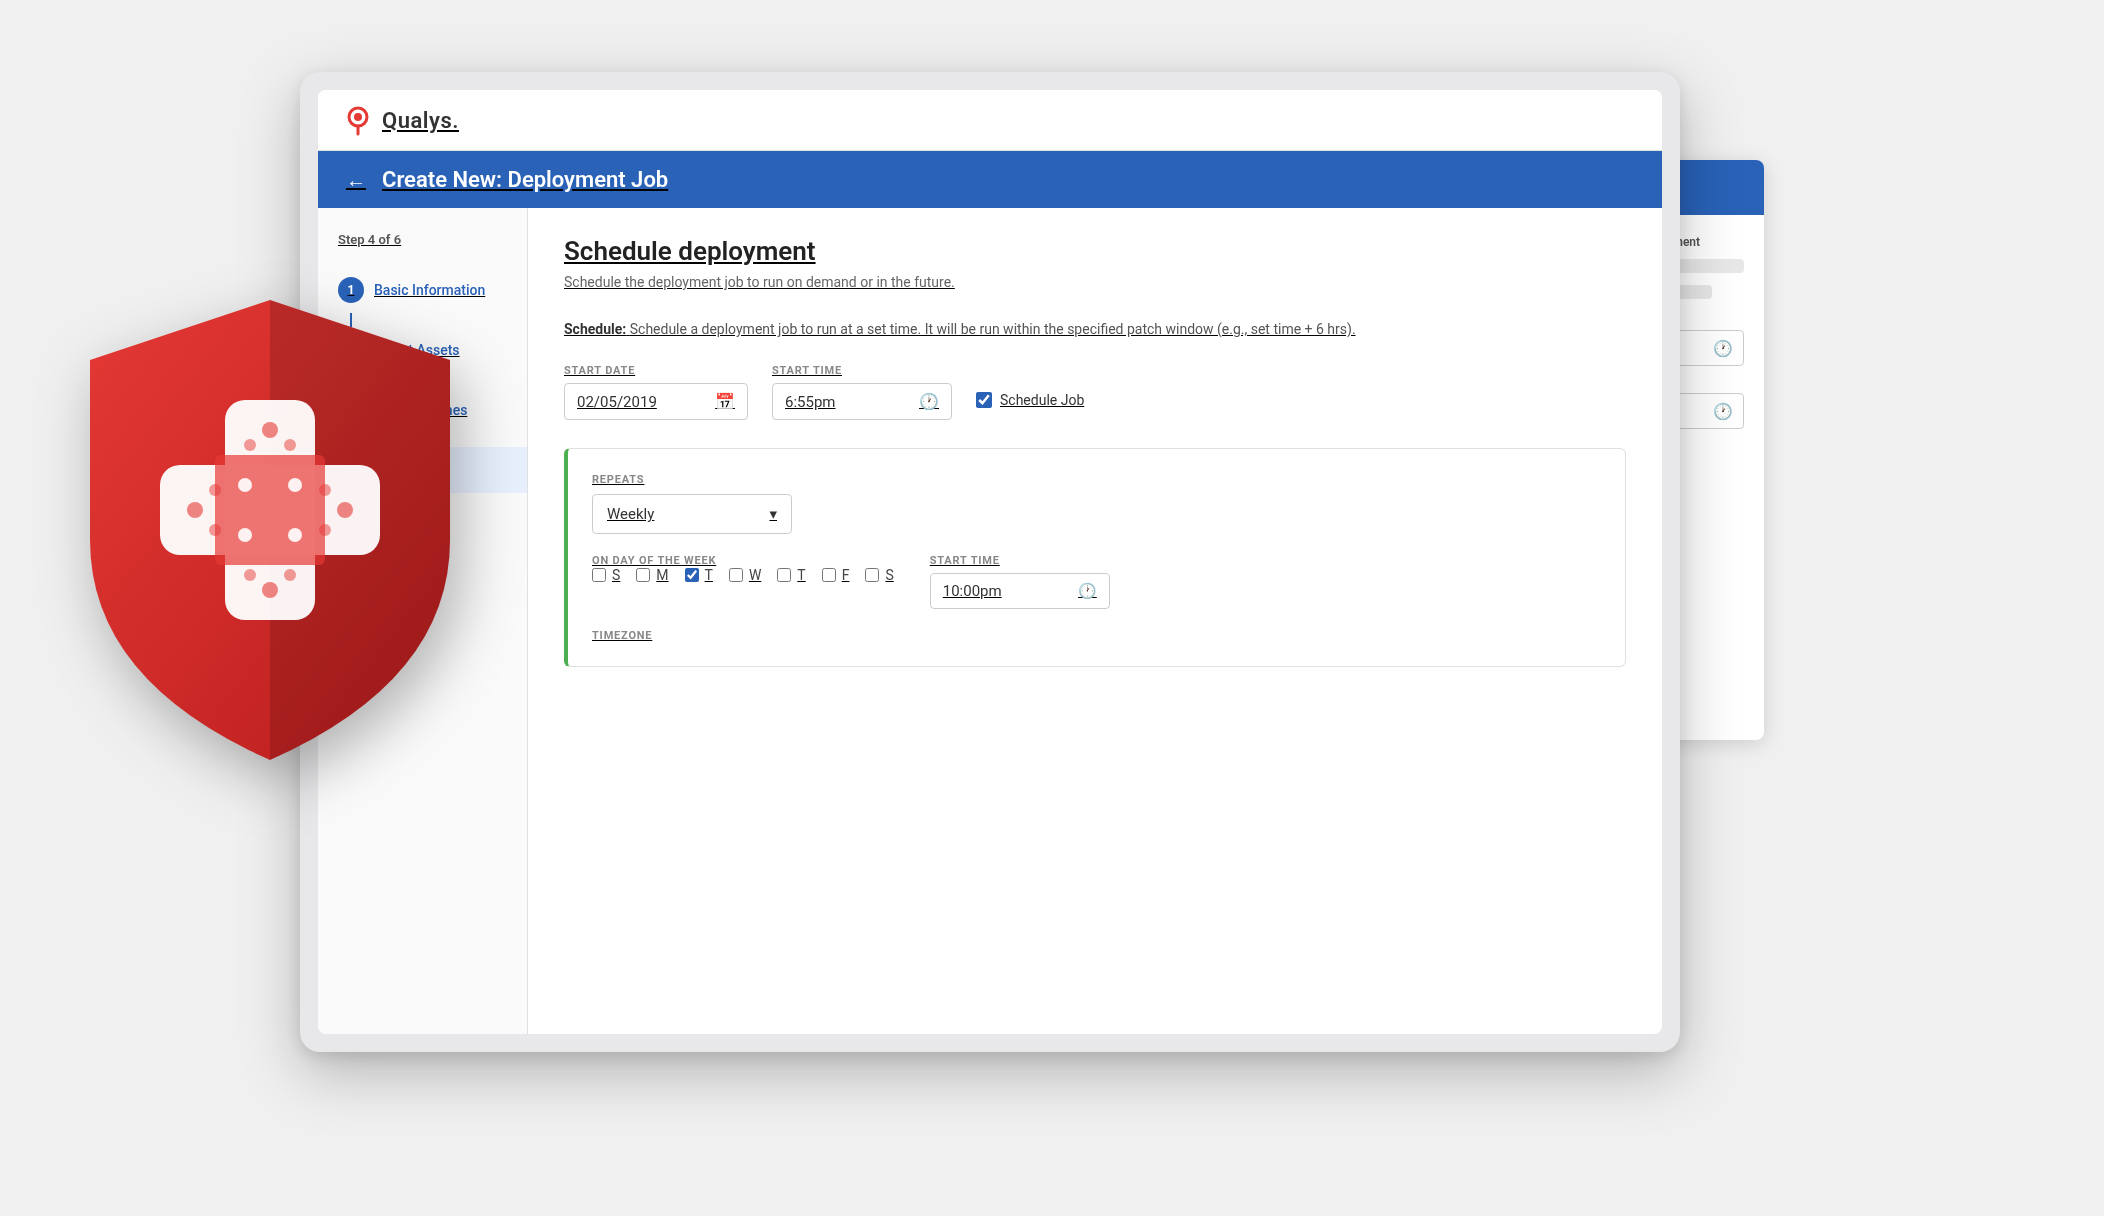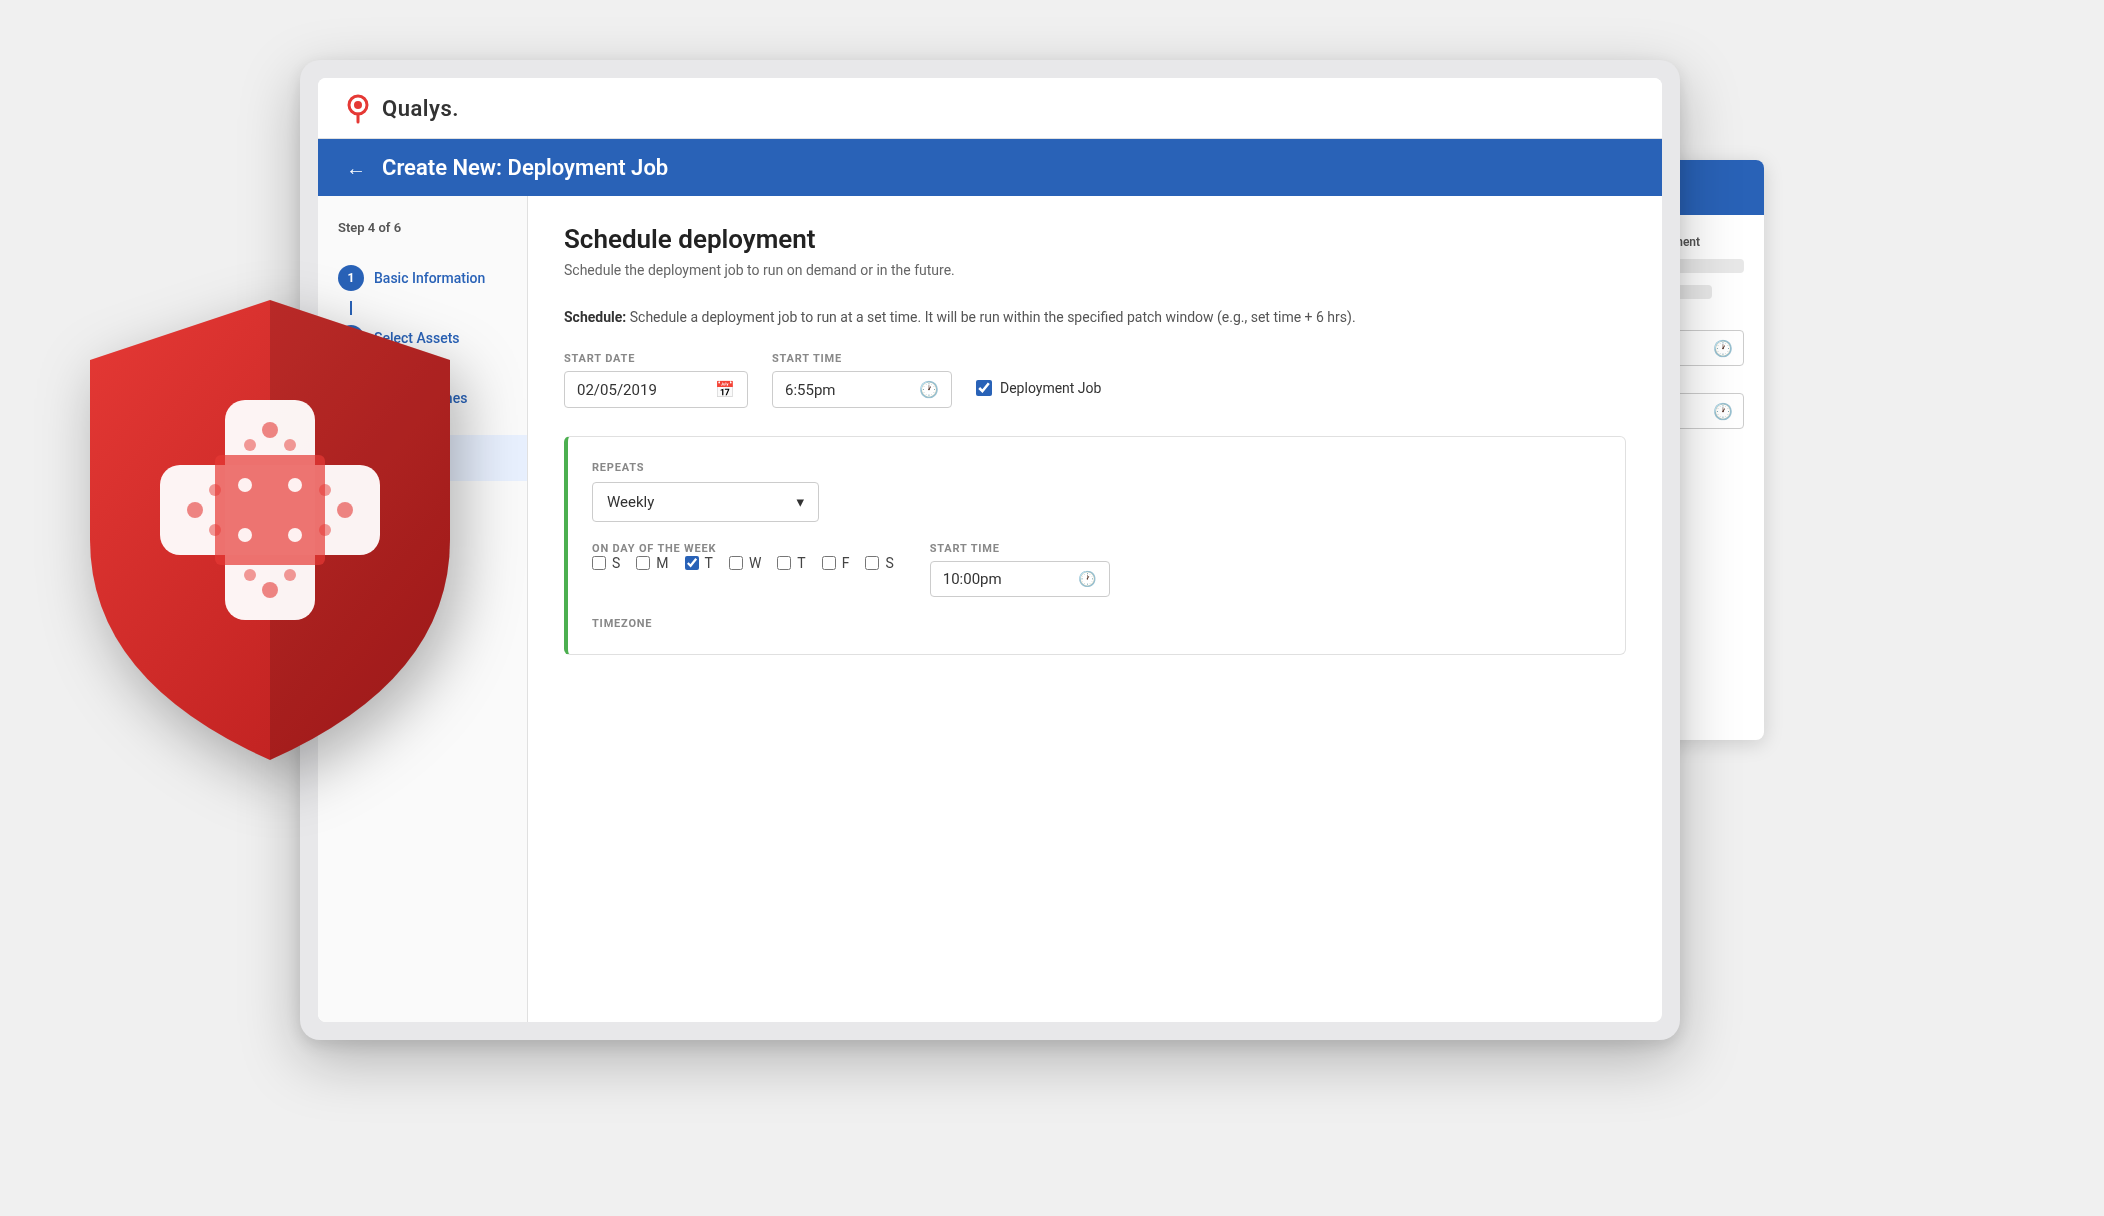--- a/index.html
+++ b/index.html
@@ -81,28 +81,29 @@
     }
     .clock-icon-small {
       color: #999;
       font-size: 16px;
     }
 
     
     .laptop-frame {
       position: absolute;
       left: 0;
-      top: 0;
+      top: 12px;
       width: 1380px;
       height: 980px;
       background: #e8e8ea;
       border-radius: 20px;
       box-shadow: 0 20px 60px rgba(0,0,0,0.25), 0 5px 15px rgba(0,0,0,0.1);
       z-index: 5;
       padding: 18px;
+      text-decoration: underline;
     }
 
     .laptop-screen {
       width: 100%;
       height: 100%;
       background: white;
       border-radius: 8px;
       overflow: hidden;
       display: flex;
       flex-direction: column;
@@ -369,21 +370,21 @@
     }
 
     .repeats-select {
       display: flex;
       align-items: center;
       border: 1px solid #ccc;
       border-radius: 4px;
       padding: 10px 14px;
       font-size: 15px;
       color: #333;
-      width: 227px;
+      width: 200px;
       background: white;
       cursor: pointer;
       justify-content: space-between;
       margin-bottom: 20px;
     }
 
     .day-row {
       display: flex;
       gap: 36px;
       align-items: flex-start;
@@ -594,21 +595,21 @@
             <div class="form-group">
               <div class="form-label">START TIME</div>
               <div class="form-input time-input">
                 <span>6:55pm</span>
                 <span class="input-icon">🕐</span>
               </div>
             </div>
 
             <div class="recurring-group">
               <input type="checkbox" id="recurring" checked="" style="">
-              <label for="recurring" class="recurring-label">Deployment Job</label>
+              <label for="recurring" class="recurring-label">Schedule Job</label>
             </div>
           </div>
 
           <div class="repeats-card">
 
             <div class="repeats-label">REPEATS</div>
             <div class="repeats-select">
               <span>Weekly</span>
               <span>▾</span>
             </div>

